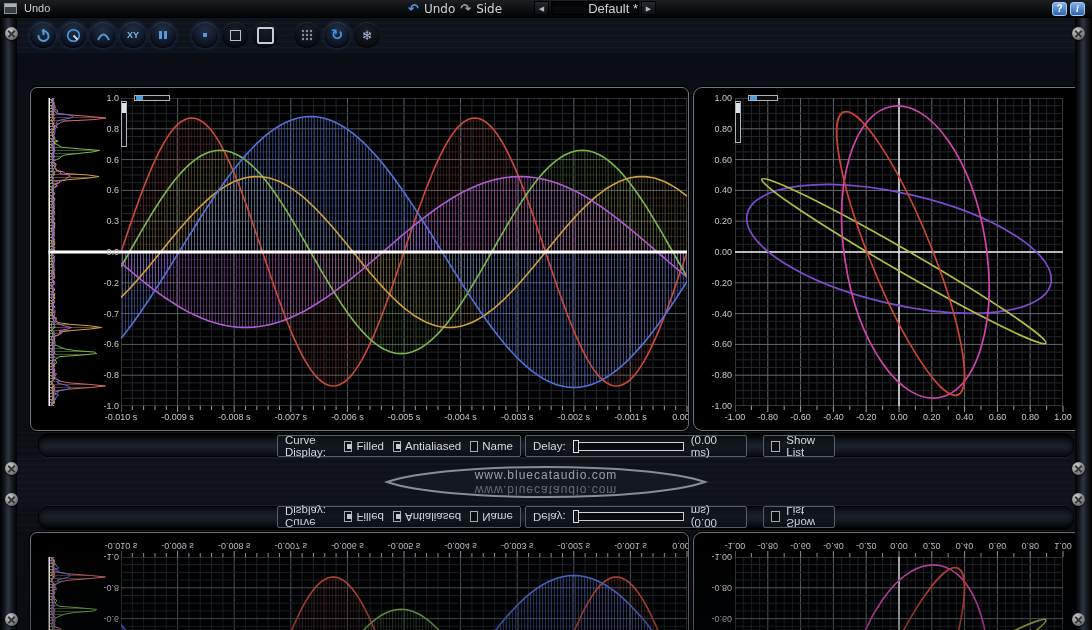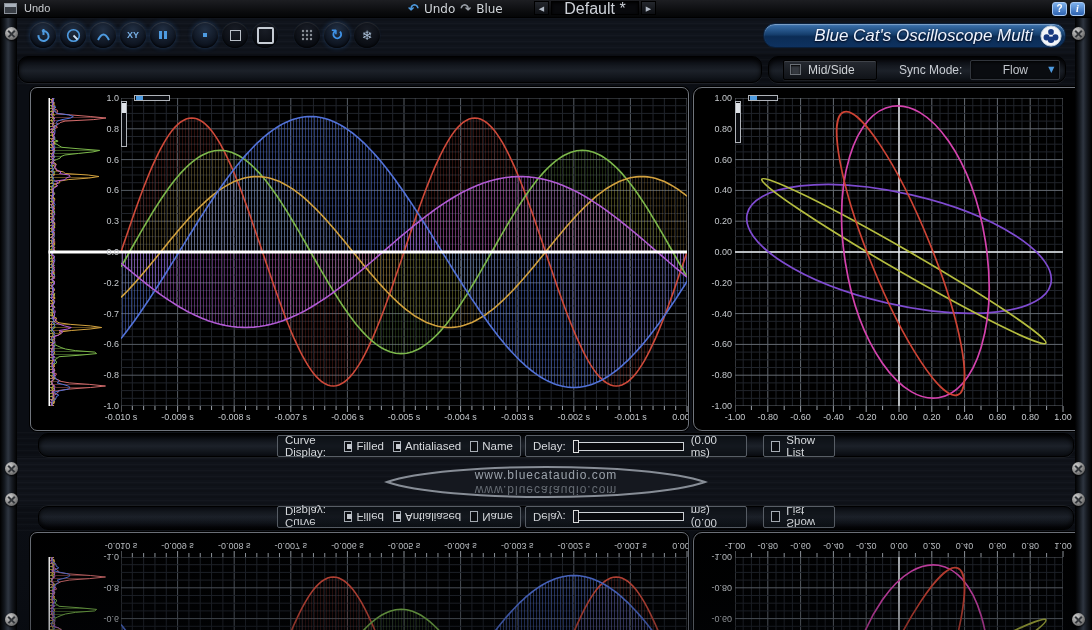--- a/index.html
+++ b/index.html
@@ -12,21 +12,21 @@
   .win-icon{position:absolute;left:4px;top:3px;width:13px;height:11px;background:#3a3f46;border:1px solid #8a9098;box-sizing:border-box;}
   .win-icon::before{content:'';position:absolute;left:0;top:0;right:0;height:3px;background:#aab2bc;}
   .menu-label{position:absolute;left:24px;top:2px;font-size:11px;color:#c9ccd0;}
   .undo-redo{position:absolute;left:408px;top:1px;display:flex;align-items:center;gap:5px;font-size:12px;color:#d0d4d8;font-family:"DejaVu Sans",sans-serif;}
   .u-icon{color:#4e9be0;font-weight:bold;font-size:13px;}
   .r-icon{color:#9aa0a8;font-weight:bold;font-size:13px;}
   .preset{position:absolute;left:534px;top:1px;display:flex;align-items:center;gap:2px;}
   .pbtn{width:15px;height:14px;background:linear-gradient(180deg,#24272d,#0d0f13);border:1px solid #000;
         color:#b0b8c4;font-size:7px;line-height:14px;text-align:center;box-sizing:border-box;font-family:"DejaVu Sans",sans-serif;}
   .pfield{width:88px;height:14px;background:#08090c;border:1px solid #000;box-shadow:inset 0 1px 3px #000;
-        color:#ced2d8;font-size:16px;line-height:14px;text-align:center;box-sizing:border-box;}
+        color:#ced2d8;font-size:13px;line-height:14px;text-align:right;box-sizing:border-box;}
   .hbtn{position:absolute;top:2px;width:15px;height:14px;border-radius:3px;border:1px solid #a9c9f2;box-sizing:border-box;
         background:linear-gradient(180deg,#7db0ec,#2d62b0);color:#fff;font-weight:bold;font-size:10px;line-height:12px;text-align:center;}
   
   .toolbar{position:absolute;left:0;top:17px;width:100%;height:36px;background-color:#10141c;z-index:20;}
   .tbuttons{position:absolute;left:30px;top:5px;display:flex;align-items:center;}
   .tbtn{width:26px;height:26px;border-radius:50%;margin-right:4px;position:relative;
         background:radial-gradient(circle at 50% 32%,#223044,#0b111c 72%);
         box-shadow:0 0 5px rgba(50,120,210,.35), inset 0 1px 1px rgba(255,255,255,.14), inset 0 -1px 2px rgba(0,0,0,.8);
         display:flex;align-items:center;justify-content:center;}
   .tbtn.dim{box-shadow:0 0 2px rgba(50,120,210,.12), inset 0 1px 1px rgba(255,255,255,.1), inset 0 -1px 2px rgba(0,0,0,.8);
@@ -103,21 +103,21 @@
 
 <div id="app">
 
   <div class="menubar">
     <div class="win-icon"></div>
     <div class="menu-label">Undo</div>
     <div class="undo-redo">
       <span class="u-icon">↶</span>
       <span>Undo</span>
       <span class="r-icon">↷</span>
-      <span>Blue</span>
+      <span>Side</span>
     </div>
     <div class="preset">
       <div class="pbtn">◀</div>
       <div class="pfield">Default *</div>
       <div class="pbtn">▶</div>
     </div>
     <div class="hbtn" style="left:1052px;">?</div>
     <div class="hbtn" style="left:1070px;font-style:italic;font-family:'Liberation Serif',serif;">i</div>
   </div>
 
@@ -173,48 +173,22 @@
             <circle cx="11" cy="11" r="1.2" fill="#8a9098"></circle>
           </svg>
         </div>
         <div class="tbtn">
           <span style="color:#3f93e8;font-weight:bold;font-size:15px;font-family:'DejaVu Sans',sans-serif;">↻</span>
         </div>
         <div class="tbtn dim">
           <span style="color:#a8bdd4;font-size:13px;font-family:'DejaVu Sans',sans-serif;">❄</span>
         </div>
       </div>
-    <div class="title-bar">
-      <span class="title-text">Blue Cat's Oscilloscope Multi</span>
-      <svg width="22" height="22" viewBox="-12 -12 24 24">
-        <circle r="11" fill="#f2f5f9" stroke="#c8d2dd" stroke-width="1"></circle>
-        <g fill="#16387f">
-          <circle cx="0" cy="-4.5" r="3.1"></circle>
-          <circle cx="-4.8" cy="1.5" r="3.3"></circle>
-          <circle cx="4.8" cy="1.5" r="3.3"></circle>
-          <circle cx="0" cy="4.0" r="3.5"></circle>
-        </g>
-      </svg>
-    </div>
   </div>
 
-  <div class="subheader streaks">
-    <div class="sub-left recessed"></div>
-    <div class="sub-right recessed">
-      <div class="midside">
-        <span class="led"></span>
-        <span class="lbl">Mid/Side</span>
-      </div>
-      <span class="sync-lbl">Sync Mode:</span>
-      <div class="dropdown">
-        <span class="val">Flow</span>
-        <span class="arr">▼</span>
-      </div>
-    </div>
-  </div>
 
   <div id="mirror-src">
     <div class="scopes-row">
 
       <div class="panel panel-left">
         <div id="hist-svg" style="position:absolute;left:14px;top:10px;"><svg width="76" height="308" viewBox="0 0 76 308">
               <defs>
                 <pattern id="hp0" width="3" height="3" patternUnits="userSpaceOnUse">
                   <rect x="0" y="1" width="3" height="1" fill="#d06a6a"></rect>
                 </pattern>

